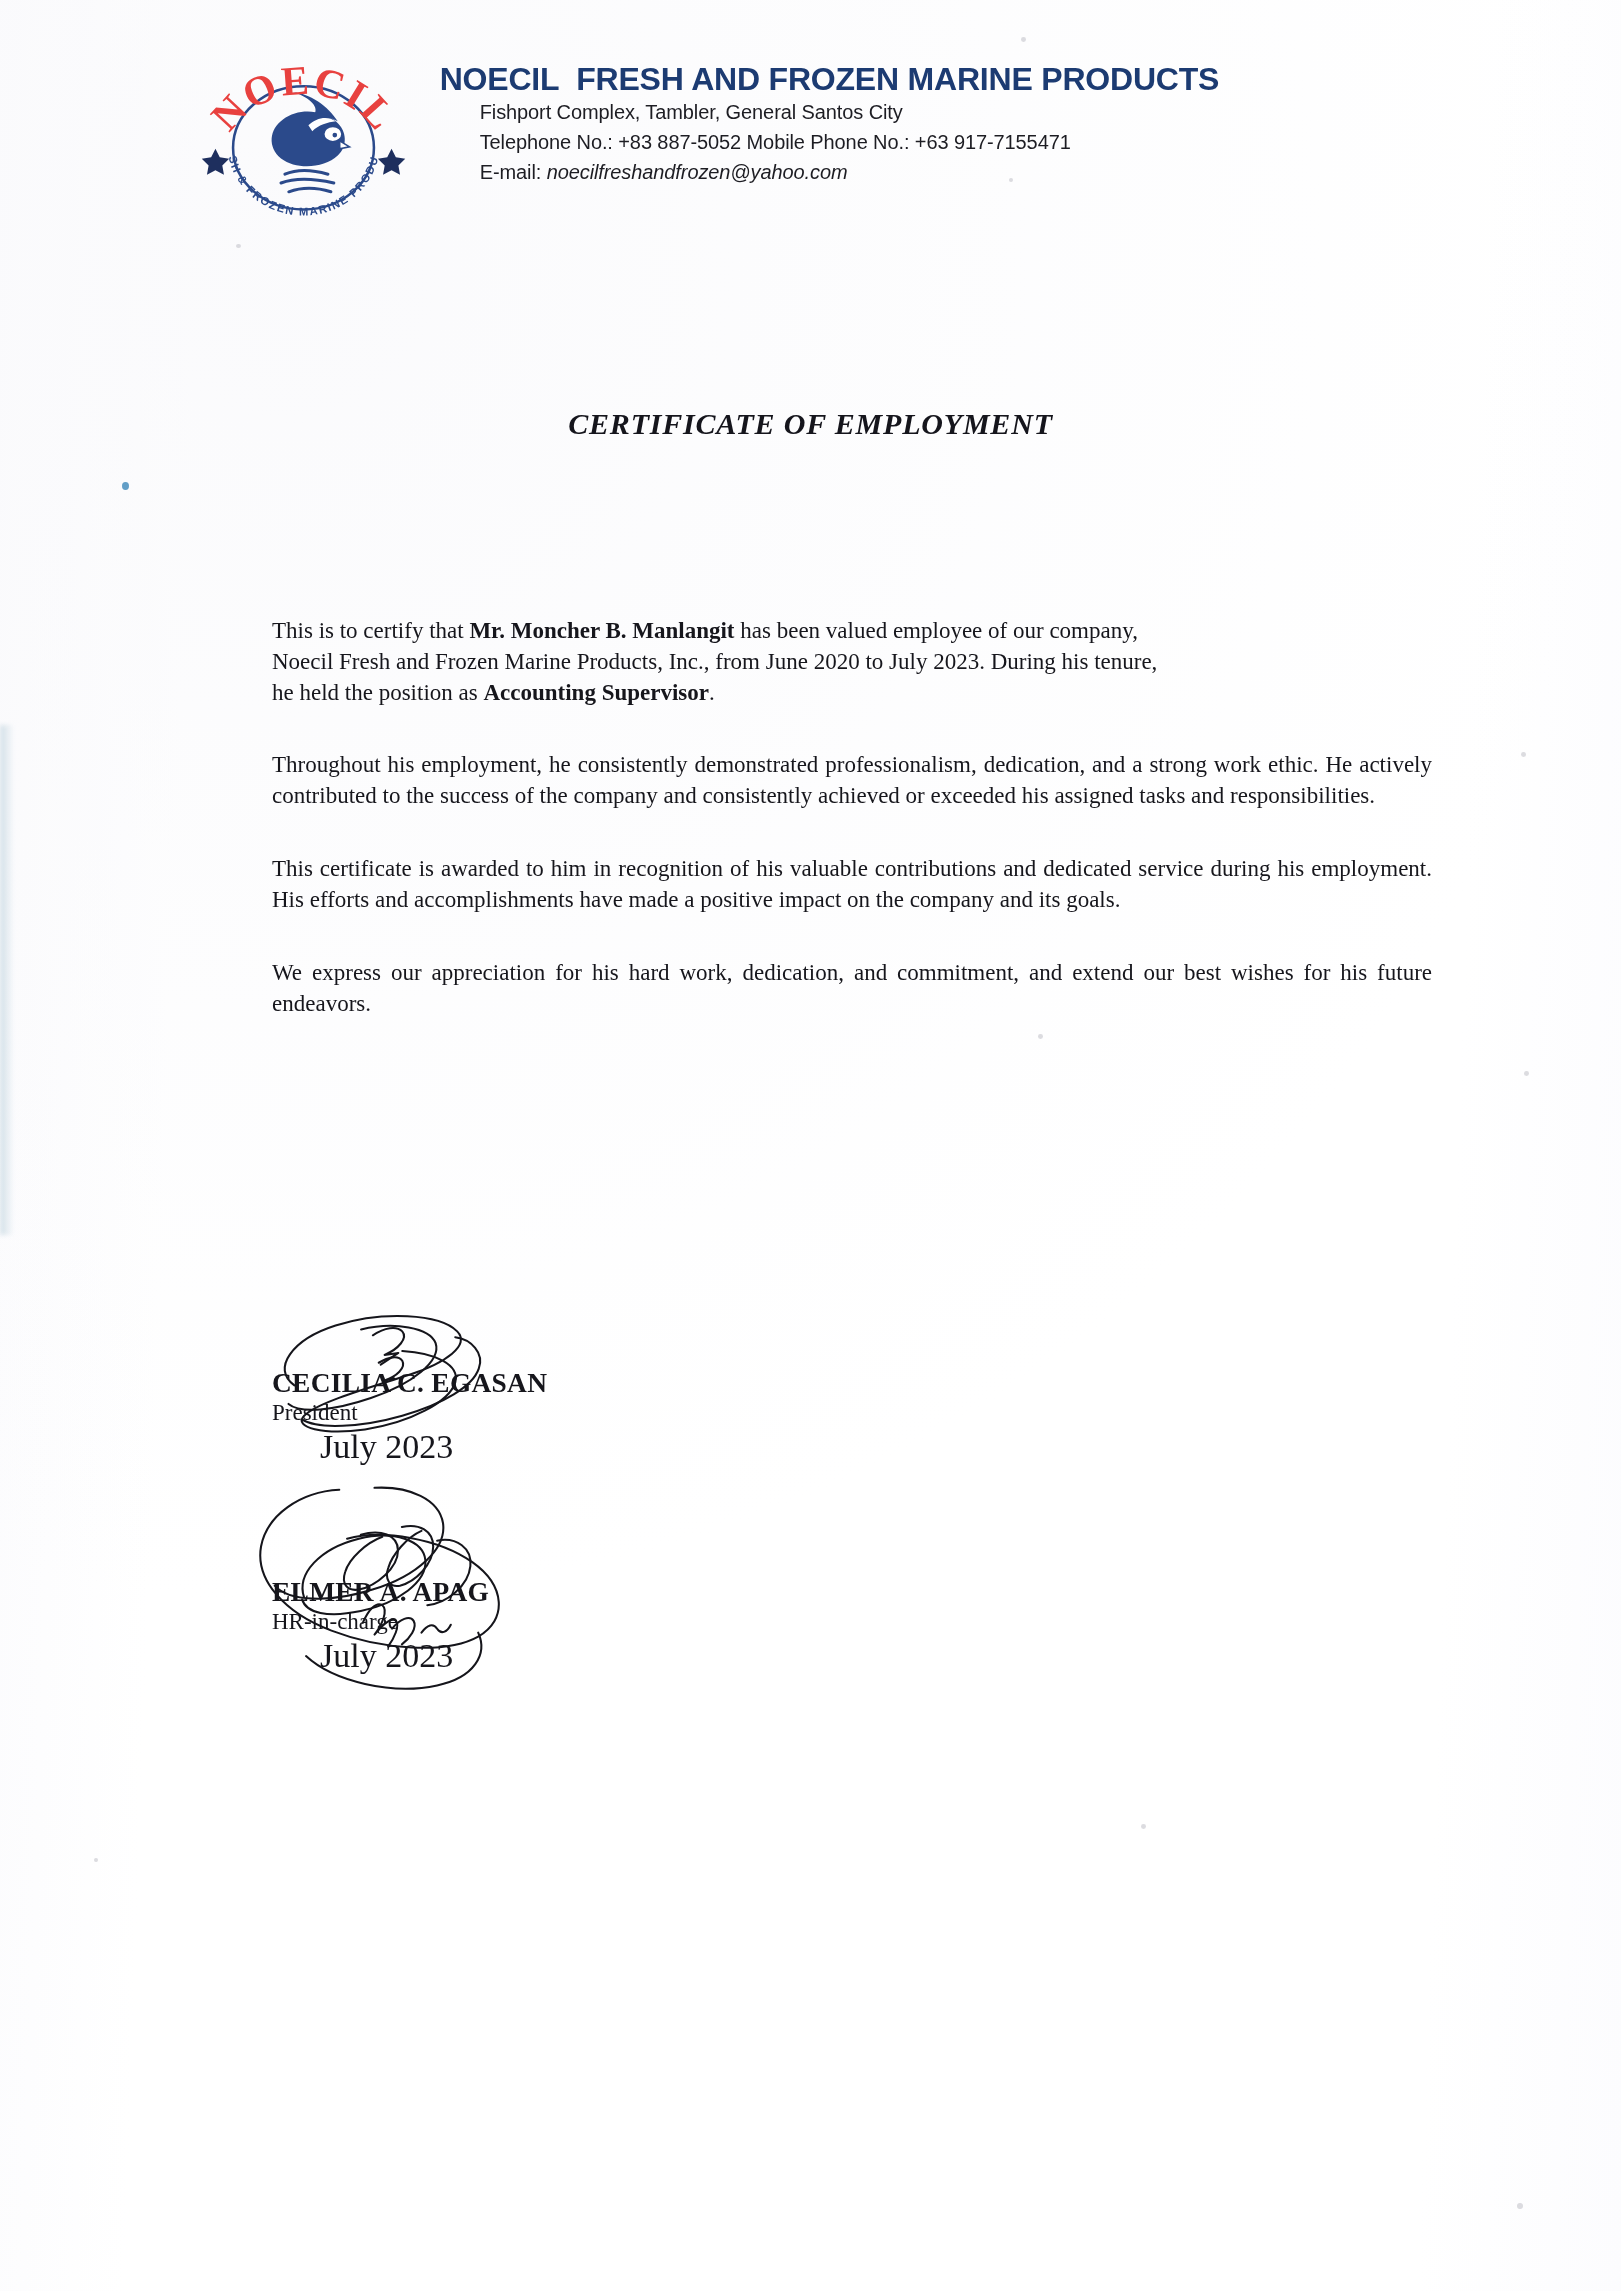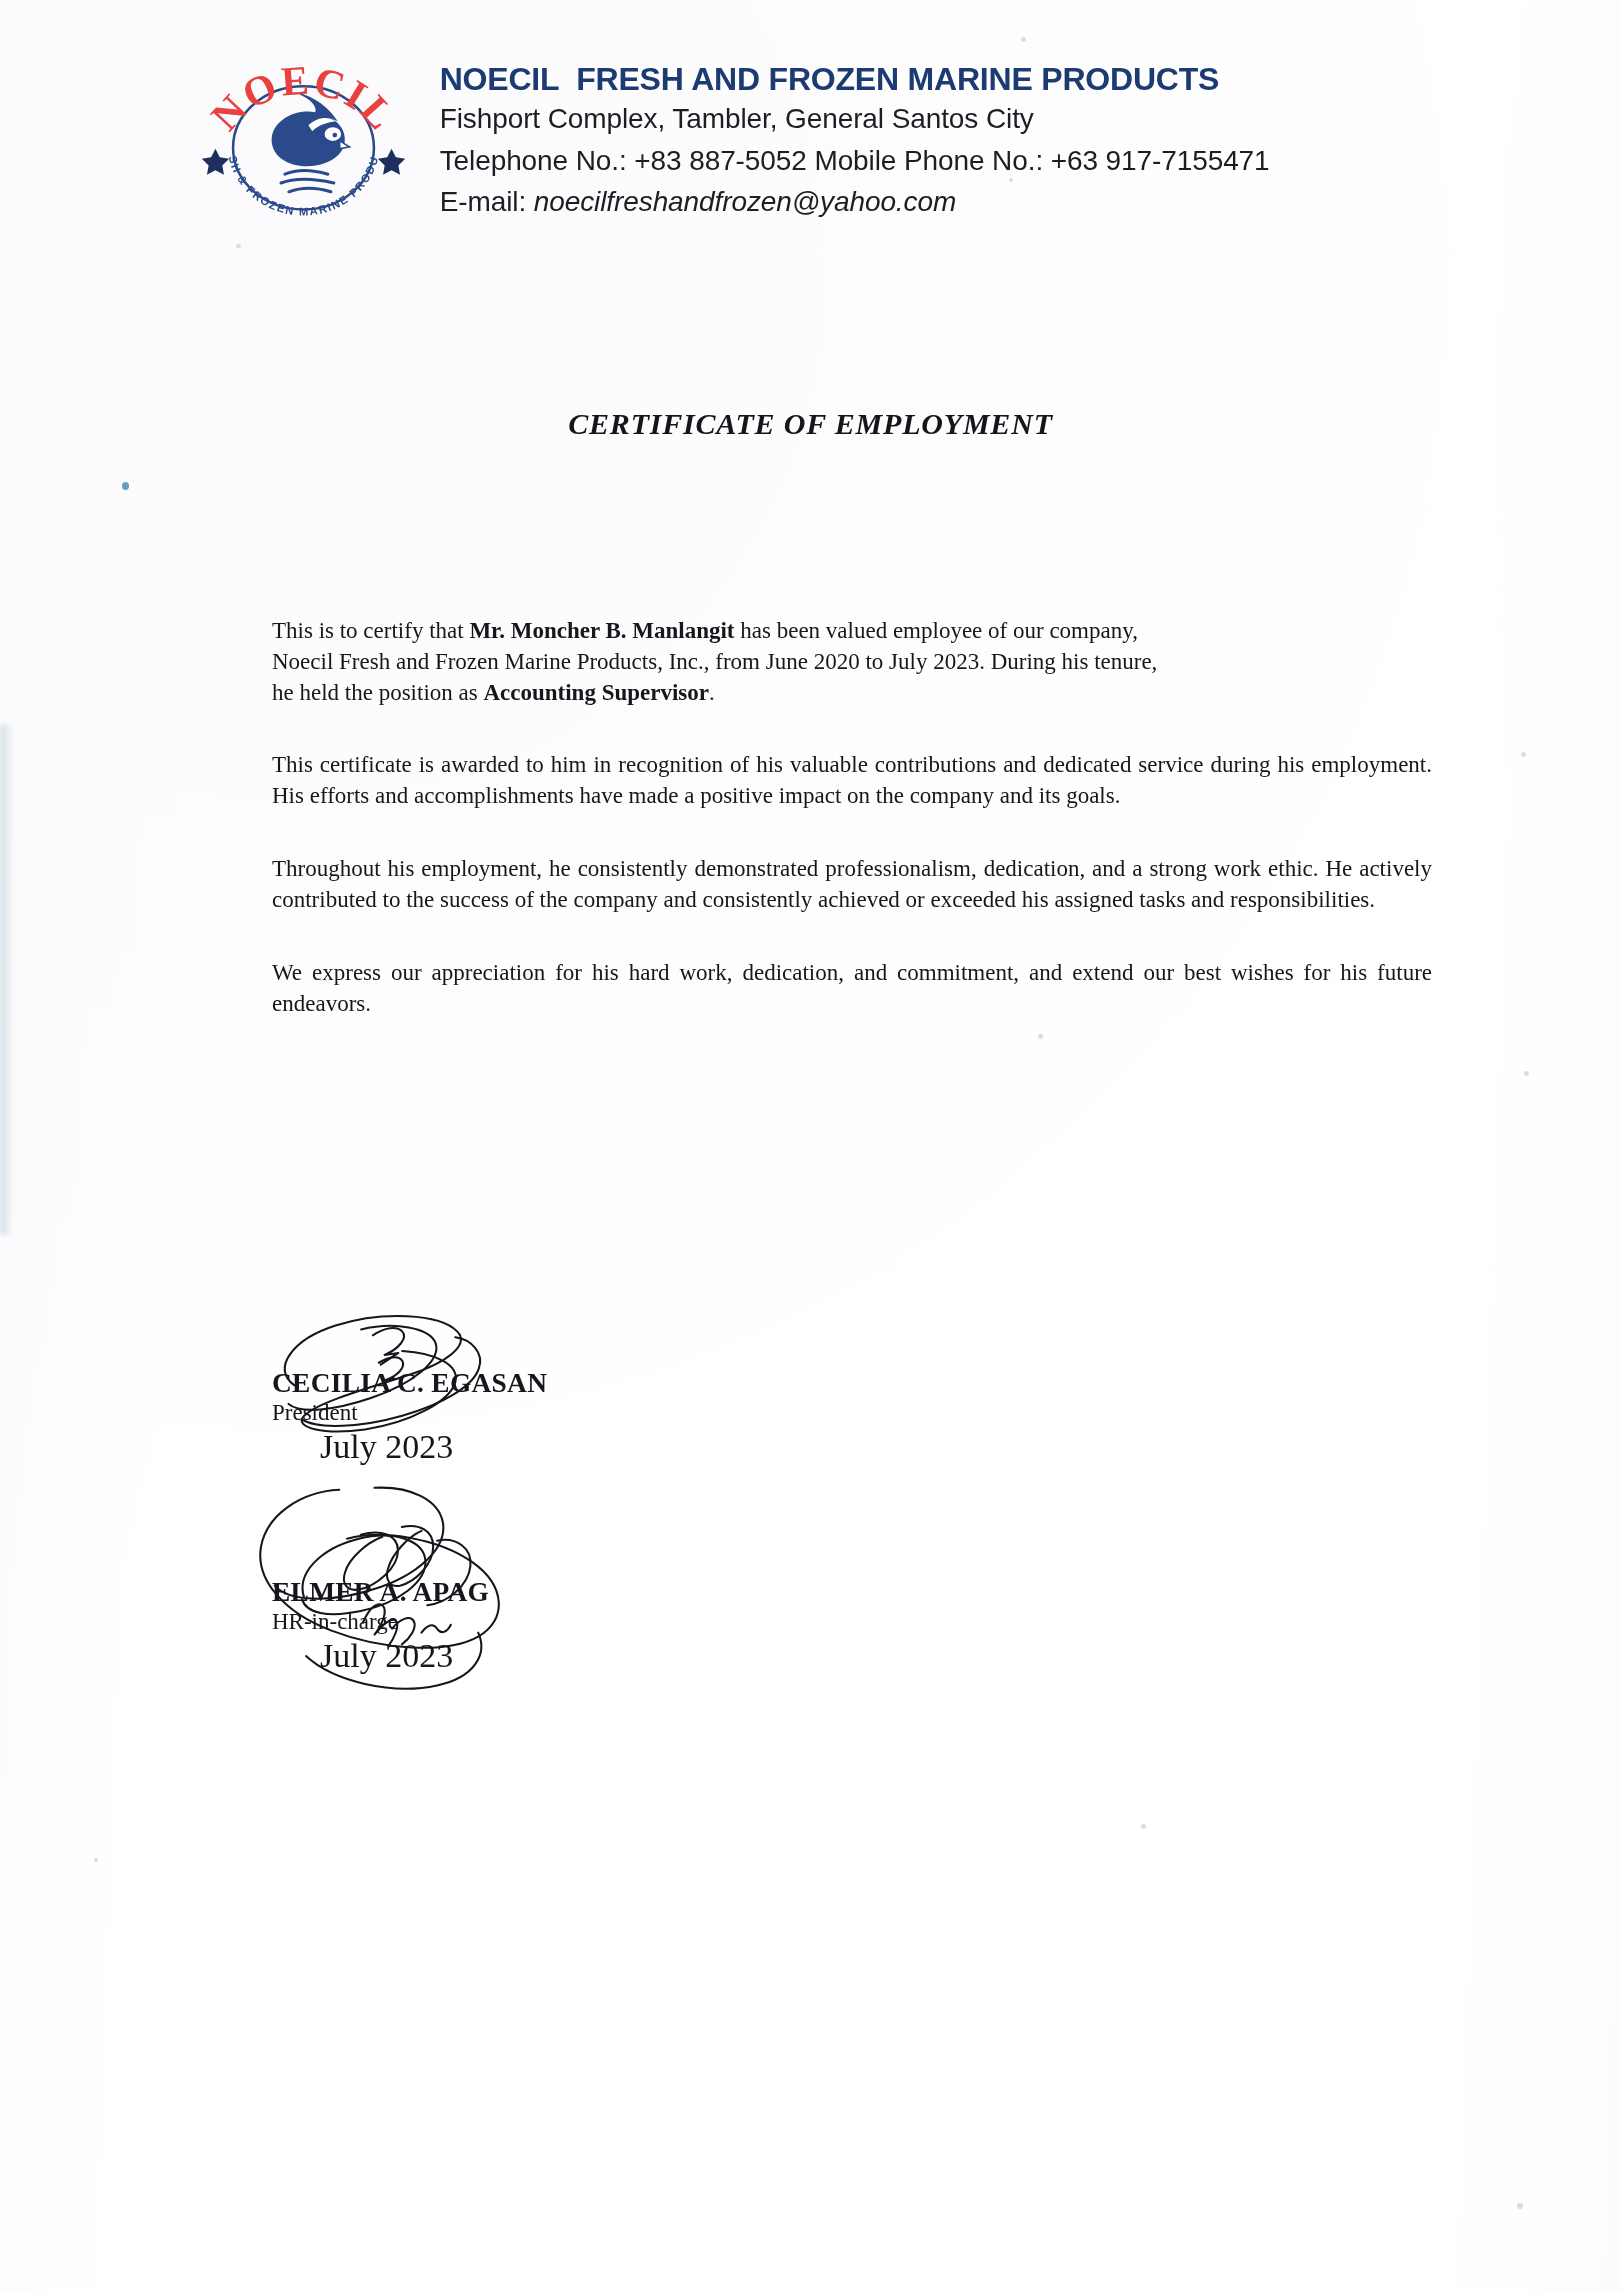--- a/index.html
+++ b/index.html
@@ -67,25 +67,26 @@
     font-family: "Liberation Sans", sans-serif;
     font-weight: bold;
     font-size: 32px;
     letter-spacing: -0.2px;
     color: #1c3b72;
     white-space: pre;
     line-height: 1.18;
   }
   .company-line {
     font-family: "Liberation Sans", sans-serif;
-    font-size: 28px;
+    font-size: 20px;
     color: #1d1d23;
     line-height: 1.48;
     letter-spacing: -0.1px;
     white-space: pre;
+    margin-left: 40px;
   }
   .company-line .email {
     font-style: italic;
   }
 
   
   .doc-title {
     position: absolute;
     left: 0; top: 407px;
     width: 100%;
@@ -229,23 +230,23 @@
 <div class="doc-title">CERTIFICATE OF EMPLOYMENT</div>
 
 <div class="body-wrap">
 
   <p class="para p1">
     <span class="l1"><span>This is to certify that </span><b>Mr. Moncher B. Manlangit</b><span> has been valued employee of our company,</span></span>
     <span class="l2">Noecil Fresh and Frozen Marine Products, Inc., from June 2020 to July 2023. During his tenure,</span>
     <span class="l3"><span>he held the position as </span><b>Accounting Supervisor</b><span>.</span></span>
   </p>
 
+  <p class="para">Throughout his employment, he consistently demonstrated professionalism, dedication, and a strong work ethic. He actively contributed to the success of the company and consistently achieved or exceeded his assigned tasks and responsibilities.</p>
+
   <p class="para">This certificate is awarded to him in recognition of his valuable contributions and dedicated service during his employment. His efforts and accomplishments have made a positive impact on the company and its goals.</p>
-
-  <p class="para">Throughout his employment, he consistently demonstrated professionalism, dedication, and a strong work ethic. He actively contributed to the success of the company and consistently achieved or exceeded his assigned tasks and responsibilities.</p>
 
   <p class="para">We express our appreciation for his hard work, dedication, and commitment, and extend our best wishes for his future endeavors.</p>
 </div>
 
 <svg class="scribble scribble-1" width="255" height="167" viewBox="0 0 260 170">
   <g class="ink" stroke-width="2.1">
     <path d="M 32 95 C 8 78, 30 48, 74 34 C 122 19, 180 22, 198 40 C 212 54, 186 72, 150 84 C 108 98, 56 112, 42 126 C 30 138, 62 146, 104 140 C 150 133, 190 112, 196 92 C 201 74, 176 62, 142 60"></path>
     <path d="M 196 46 C 212 48, 226 62, 220 78 C 214 96, 184 114, 142 126 C 100 138, 56 140, 40 130"></path>
     <path d="M 100 38 C 134 30, 170 36, 176 52 C 182 70, 152 94, 110 108 C 72 121, 38 124, 26 114"></path>
     <path d="M 112 44 C 124 36, 136 34, 142 40 C 148 47, 138 58, 124 64 L 138 62 L 120 74"></path>

